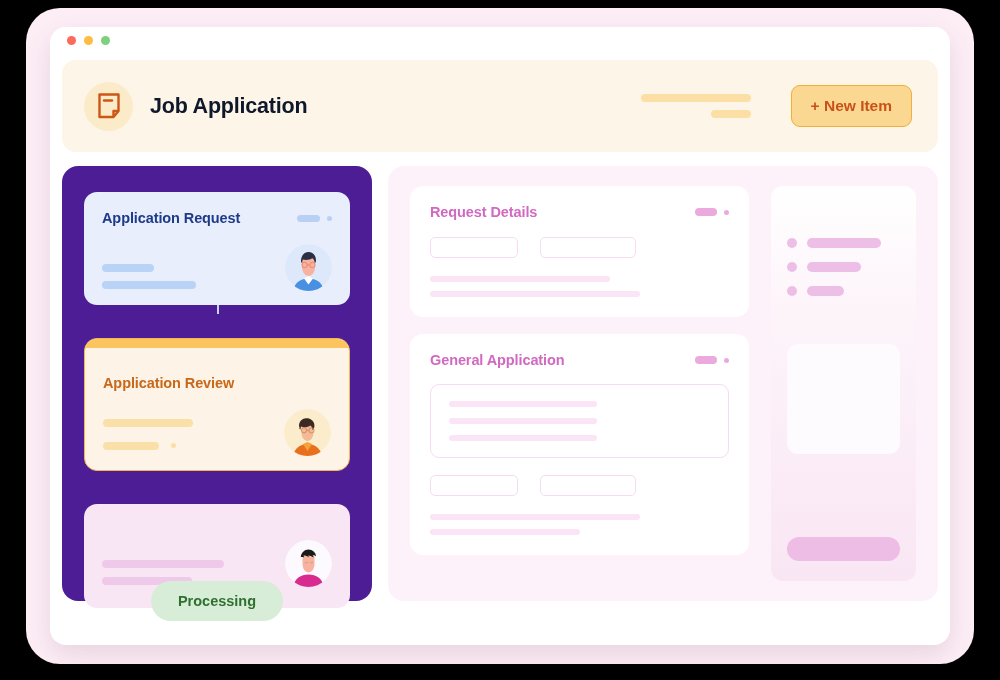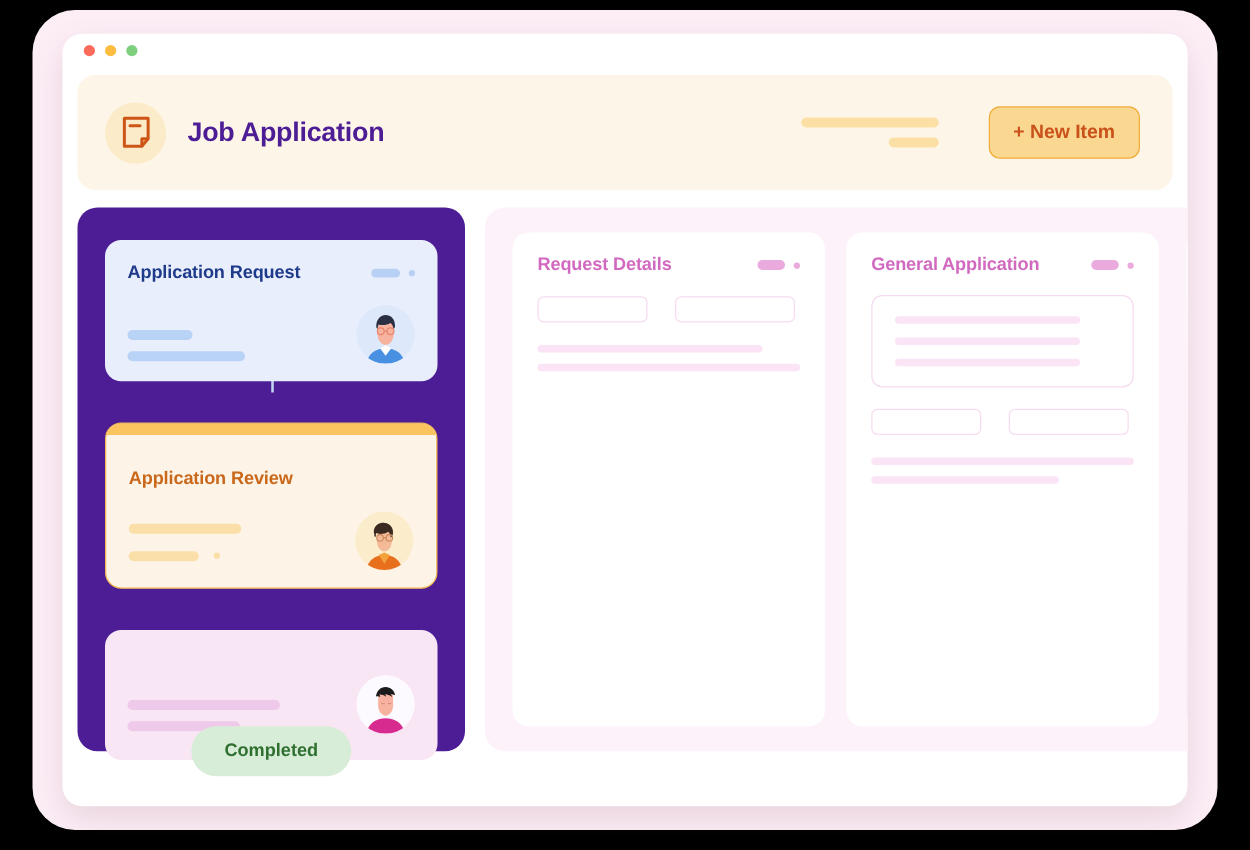--- a/index.html
+++ b/index.html
@@ -73,21 +73,21 @@
   .header-left { display: flex; align-items: center; gap: 17px; }
   .doc-icon-circle {
     width: 49px; height: 49px;
     border-radius: 50%;
     background: #fbebc8;
     display: flex; align-items: center; justify-content: center;
   }
   .header-title {
     font-size: 21.5px;
     font-weight: bold;
-    color: #4c1d95;
+    color: #0f172a;
     letter-spacing: -0.2px;
   }
   .header-right {
     margin-left: auto;
     display: flex;
     align-items: center;
     gap: 40px;
   }
   .skeleton-stack { display: flex; flex-direction: column; gap: 8px; align-items: flex-end; }
   .sk-line { background: #fbdfa4; border-radius: 5px; }
@@ -213,21 +213,21 @@
   
   .main-panel {
     flex: 1;
     background: #fdf2fa;
     border-radius: 16px;
     padding: 20px 22px;
     height: 435px;
     display: flex;
     gap: 22px;
   }
-  .forms-col { flex: 1; display: flex; flex-direction: row; gap: 17px; }
+  .forms-col { flex: 1; display: flex; flex-direction: column; gap: 17px; }
 
   .form-card {
     background: #ffffff;
     border-radius: 13px;
     padding: 18px 20px 20px 20px;
   }
   .form-title-row { display: flex; align-items: center; }
   .form-title { font-size: 14.5px; font-weight: bold; color: #d169c0; letter-spacing: -0.1px; }
   .form-title-row .meta-bar { background: #eaaade; width: 22px; height: 8px; }
   .form-title-row .meta-dot { background: #eaaade; }
@@ -412,21 +412,21 @@
                     <path d="M20.3 22.6c.7.5 1.5.5 2.2 0" stroke="#d98f7c" stroke-width="0.9" fill="none" stroke-linecap="round"></path>
                     <path d="M25.5 22.6c.7.5 1.5.5 2.2 0" stroke="#d98f7c" stroke-width="0.9" fill="none" stroke-linecap="round"></path>
                   </svg>
                 </span>
               </div>
             </div>
 
           </div>
 
           <div class="completed-wrap">
-            <span class="completed-badge">Completed</span>
+            <span class="completed-badge">Processing</span>
           </div>
         </div>
 
         <div class="main-panel">
 
           <div class="forms-col">
 
             <div class="form-card">
               <div class="form-title-row">
                 <span class="form-title">Request Details</span>

